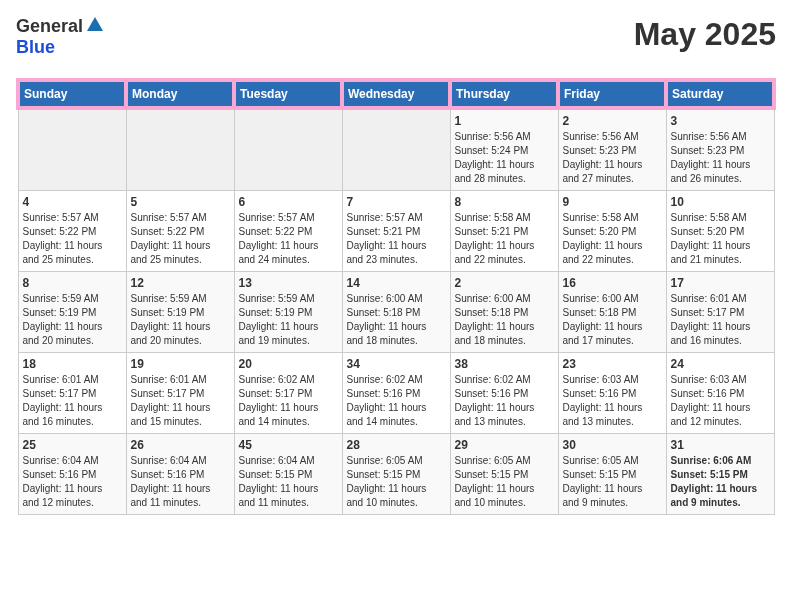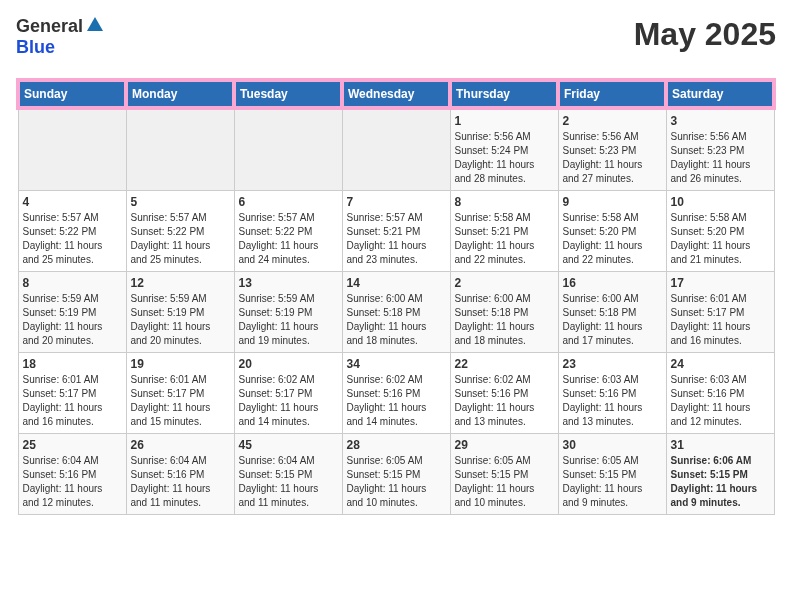--- a/index.html
+++ b/index.html
@@ -270,21 +270,21 @@
 and 14 minutes.</div>
         </td>
         <td>
           <span class="day-number">34</span>
           <div class="day-info" style="white-space: pre-line;">Sunrise: 6:02 AM
 Sunset: 5:16 PM
 Daylight: 11 hours
 and 14 minutes.</div>
         </td>
         <td>
-          <span class="day-number">22</span>
+          <span class="day-number">38</span>
           <div class="day-info" style="white-space: pre-line;">Sunrise: 6:02 AM
 Sunset: 5:16 PM
 Daylight: 11 hours
 and 13 minutes.</div>
         </td>
         <td>
           <span class="day-number">23</span>
           <div class="day-info" style="white-space: pre-line;">Sunrise: 6:03 AM
 Sunset: 5:16 PM
 Daylight: 11 hours

